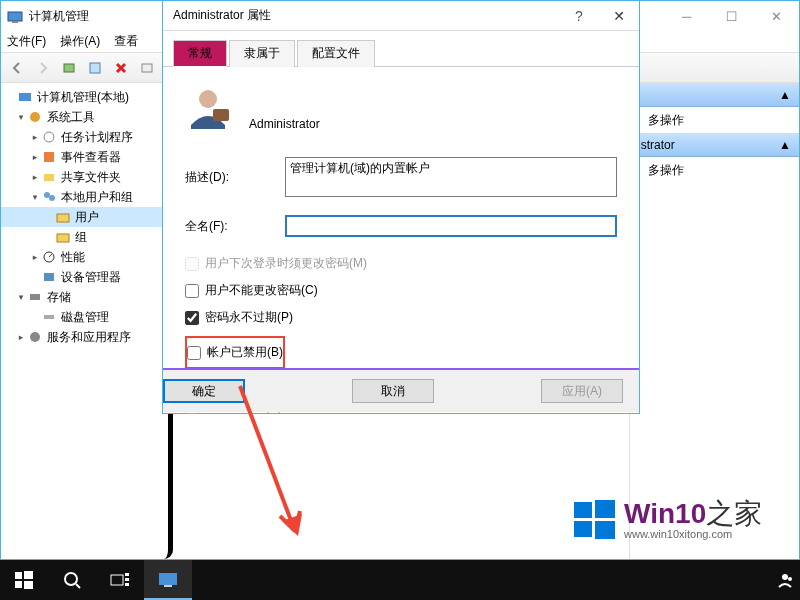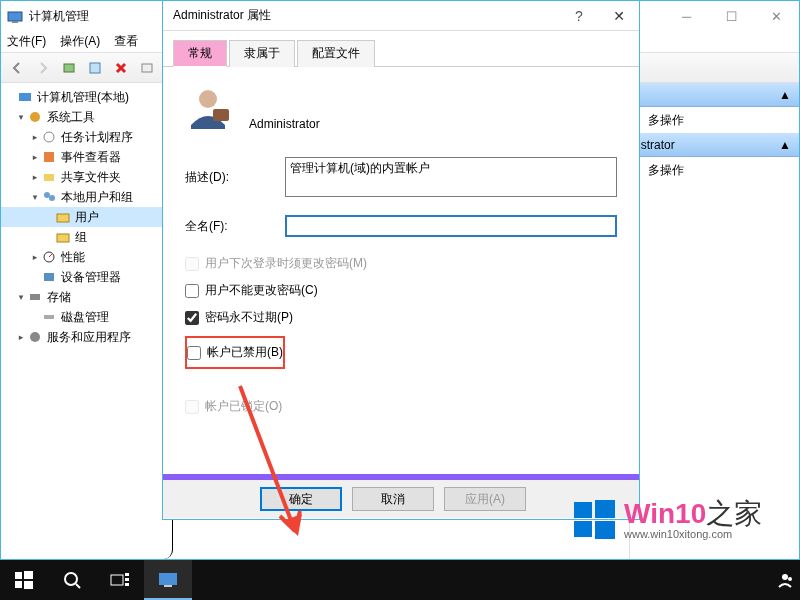--- a/index.html
+++ b/index.html
@@ -9,74 +9,74 @@
 .parent-window { position: absolute; top: 0; left: 0; width: 800px; height: 560px; background: #fff; border: 1px solid #4ab5e0; }
 .parent-titlebar { height: 30px; background: #fff; display: flex; align-items: center; padding-left: 6px; }
 .parent-titlebar .icon { width: 16px; height: 16px; margin-right: 6px; }
 .parent-titlebar .title { flex: 1; }
 .parent-wincontrols { display: flex; }
 .parent-wincontrols .btn { width: 45px; height: 28px; display: flex; align-items: center; justify-content: center; color: #888; font-size: 13px; }
 .parent-menubar { height: 22px; display: flex; align-items: center; padding-left: 6px; gap: 14px; border-bottom: 1px solid #e0e0e0; }
 .parent-toolbar { height: 30px; display: flex; align-items: center; padding-left: 4px; gap: 2px; border-bottom: 1px solid #e0e0e0; background: linear-gradient(#fafafa,#eee); }
 .parent-toolbar .tbtn { width: 24px; height: 24px; display: flex; align-items: center; justify-content: center; border: 1px solid transparent; }
 .parent-body { display: flex; height: calc(100% - 82px); }
-.tree { width: 172px; border-right: 1px solid #000000; background: #fff; padding-top: 4px; overflow: hidden; border-radius: 9px; }
+.tree { width: 172px; border-right: 5px solid #000000; background: #fff; padding-top: 4px; overflow: hidden; border-radius: 9px; }
 .tree-node { display: flex; align-items: center; height: 20px; padding-left: 4px; white-space: nowrap; }
 .tree-node .arrow { width: 12px; text-align: center; color: #555; font-size: 9px; }
 .tree-node .ticon { width: 16px; height: 16px; margin-right: 4px; display: flex; align-items: center; justify-content: center; }
 .tree-node.indent1 { padding-left: 14px; }
 .tree-node.indent2 { padding-left: 28px; }
 .tree-node.indent3 { padding-left: 42px; }
 .tree-node.selected { background: #cce8ff; }
 .content-area { flex: 1; background: #fff; position: relative; }
 .action-panel { position: absolute; right: 0; top: 0; bottom: 0; width: 170px; border-left: 1px solid #e0e0e0; }
 .action-header { background: linear-gradient(#c6e2ff, #9ac8f5); height: 24px; display: flex; align-items: center; padding: 0 8px; justify-content: space-between; border-bottom: 1px solid #8ab0d8; font-size: 11px; }
 .action-item { height: 26px; display: flex; align-items: center; padding-left: 18px; }
 
 
-.dialog { position: absolute; left: 162px; top: 0; width: 478px; height: 520px; background: #fff; border: 1px solid #4ab5e0; z-index: 10; }
+.dialog { position: absolute; left: 162px; top: 0; width: 478px; height: 414px; background: #fff; border: 1px solid #4ab5e0; z-index: 10; }
 .dialog-titlebar { height: 30px; display: flex; align-items: center; padding-left: 10px; border-bottom: 1px solid #ddd; }
 .dialog-titlebar .title { flex: 1; }
 .dialog-titlebar .help { width: 40px; text-align: center; color: #555; font-size: 14px; }
 .dialog-titlebar .close { width: 40px; text-align: center; color: #333; font-size: 14px; }
 .tabs { display: flex; padding: 8px 10px 0 10px; border-bottom: 1px solid #ccc; }
 .tab { padding: 4px 14px; border: 1px solid #ccc; border-bottom: none; margin-right: 2px; background: #f5f5f5; position: relative; top: 1px; }
-.tab.active { background: #f9a8d4; border-bottom: 1px solid #fff; }
+.tab.active { background: #be185d; border-bottom: 1px solid #fff; }
 .dialog-body { padding: 18px 22px; position: relative; height: calc(100% - 100px); }
 .user-head { display: flex; align-items: flex-end; margin-bottom: 26px; }
 .user-head .avatar { width: 46px; height: 46px; margin-right: 18px; }
 .form-row { display: flex; align-items: center; margin-bottom: 18px; }
 .form-row .label { width: 100px; }
 .form-row input.text { flex: 1; height: 22px; border: 1px solid #7a7a7a; padding: 0 4px; }
 .form-row input.text.focused { border: 2px solid #2a79c4; }
 .form-row textarea { flex: 1; height: 40px; border: 1px solid #7a7a7a; padding: 2px 4px; resize: none; }
 .check-row { display: flex; align-items: center; margin-top: 10px; }
 .check-row input[type=checkbox] { width: 14px; height: 14px; margin-right: 6px; accent-color: #333; }
 .check-row.disabled { color: #999; }
 .check-row.disabled input { opacity: 0.5; }
 .highlight-box { border: 2px solid #e43; padding: 6px 0; display: inline-flex; margin-top: 10px; margin-bottom: 19px; }
-.dialog-buttons { position: absolute; bottom: 1px; left: 0; right: 0; height: 44px; background: #f0f0f0; border-top: 6px solid #8b5cf6; display: flex; justify-content: center; align-items: center; padding-right: 16px; gap: 10px; }
+.dialog-buttons { position: absolute; bottom: 1px; left: 0; right: 0; height: 44px; background: #f0f0f0; border-top: 2px solid #8b5cf6; display: flex; justify-content: space-between; align-items: center; padding-right: 16px; gap: 10px; }
 .dialog-buttons .btn { width: 82px; height: 24px; background: #e1e1e1; border: 1px solid #adadad; display: flex; align-items: center; justify-content: center; }
 .dialog-buttons .btn.primary { border: 2px solid #0078d7; }
 .dialog-buttons .btn.disabled { color: #999; }
 
 
 .red-arrow { position: absolute; left: 220px; top: 376px; width: 100px; height: 180px; z-index: 20; pointer-events:none; }
 
 
 .taskbar { position: absolute; bottom: 0; left: 0; right: 0; height: 40px; background: #101010; display: flex; align-items: center; z-index: 30; }
 .taskbar .start { width: 48px; height: 40px; display: flex; align-items: center; justify-content: center; }
 .taskbar .search, .taskbar .taskview { width: 48px; height: 40px; display: flex; align-items: center; justify-content: center; color: #fff; }
 .taskbar .taskitem { width: 48px; height: 40px; display: flex; align-items: center; justify-content: center; border-bottom: 2px solid #76b9ed; background: #2a2a2a; }
 .taskbar .tray { margin-left: auto; display: flex; align-items: center; padding-right: 6px; color: #fff; gap: 12px; }
 
 
 .watermark { position: absolute; right: 0; bottom: 40px; width: 230px; height: 80px; z-index: 40; display: flex; align-items: center; }
 .watermark .winlogo { width: 48px; height: 48px; margin-right: 6px; }
-.watermark .text1 { font-size: 28px; font-weight: bold; color: #ec4899; line-height: 1; }
+.watermark .text1 { font-size: 28px; font-weight: bold; color: #701a75; line-height: 1; }
 .watermark .text2 { font-size: 28px; font-weight: normal; color: #333; line-height: 1; }
 .watermark .url { font-size: 11px; color: #666; }
 
 svg { display: block; }
 </style>
 </head>
 <body>
 
 <div class="parent-window">
   <div class="parent-titlebar">

